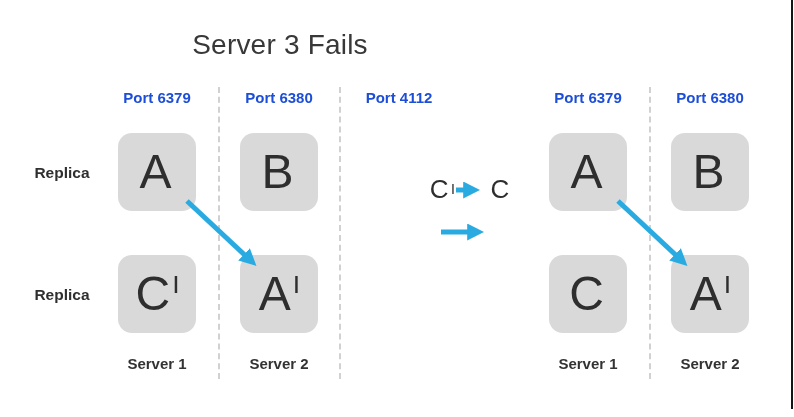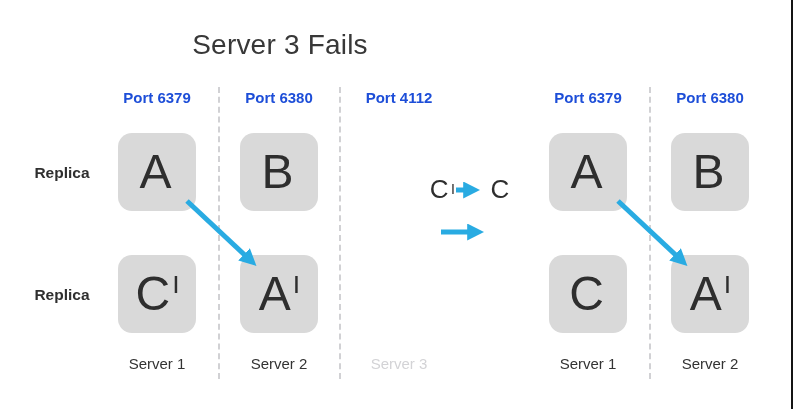--- a/index.html
+++ b/index.html
@@ -10,21 +10,21 @@
   .title{
     position:absolute;left:188px;top:29px;width:184px;text-align:center;
     font-size:28px;font-weight:500;color:#383838;letter-spacing:.2px;white-space:nowrap;
   }
   .port{
     position:absolute;top:89px;width:120px;text-align:center;
     font-size:15px;font-weight:700;color:#1d4ed8;white-space:nowrap;
   }
   .server{
     position:absolute;top:355px;width:120px;text-align:center;
-    font-size:15px;font-weight:400;color:#333;white-space:nowrap;
+    font-size:15px;font-weight:700;color:#333;white-space:nowrap;
   }
   .server.failed{color:#d3d3d6;}
   .rowlabel{
     position:absolute;left:24px;width:76px;text-align:center;
     font-size:15.5px;font-weight:600;color:#2f2f2f;
   }
   .sep{
     position:absolute;top:87px;height:292px;width:0;
     border-left:2px dashed #d1d1d4;
   }
@@ -71,21 +71,20 @@
     <span>C</span>
       <span class="prime">|</span>
   </div>
   <div class="box" style="left:240px;top:255px">
     <span>A</span>
       <span class="prime">|</span>
   </div>
 
   <div class="server" style="left:97px">Server 1</div>
   <div class="server" style="left:219px">Server 2</div>
-  <div class="server failed" style="left:339px">Server 3</div>
 
   <div class="trans" style="left:416px;width:52px">
     <span>C</span><span class="prime">|</span>
   </div>
   <div class="trans" style="left:482px;width:36px">C</div>
 
   <div class="port" style="left:528px">Port 6379</div>
   <div class="port" style="left:650px">Port 6380</div>
 
   <div class="sep" style="left:649px"></div>

